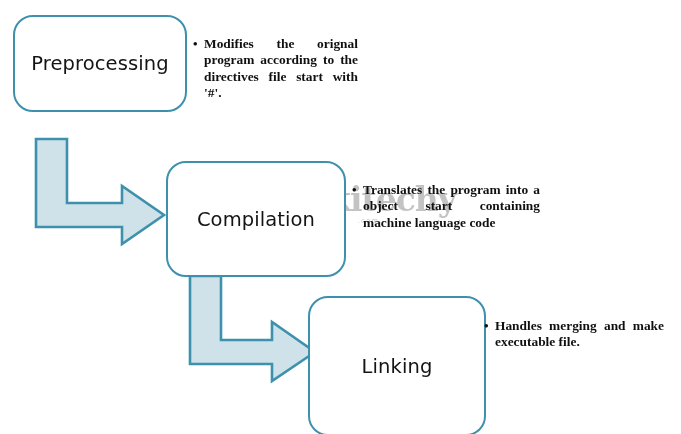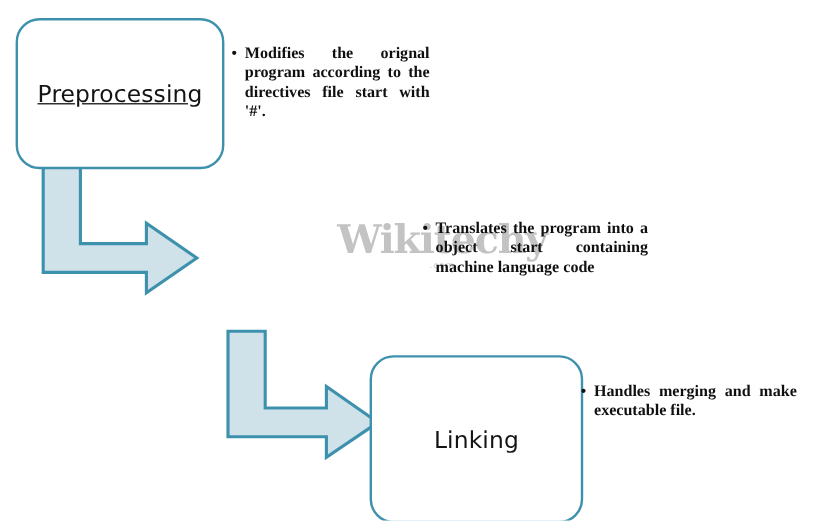--- a/index.html
+++ b/index.html
@@ -36,21 +36,21 @@
     z-index: 3;
   }
   .stage-label {
     font-family: "DejaVu Sans", "Liberation Sans", sans-serif;
     font-size: 19.5px;
     color: #141414;
     letter-spacing: 0.1px;
     white-space: nowrap;
   }
 
-  #box-preprocessing { left: 13px; top: 15px; width: 174px; height: 126px; text-decoration: underline; }
+  #box-preprocessing { left: 13px; top: 15px; width: 174px; height: 97px; }
   #box-compilation   { left: 166px; top: 161px; width: 180px; height: 116px; }
   #box-linking       { left: 308px; top: 296px; width: 178px; height: 140px; }
 
   
   .desc {
     position: absolute;
     z-index: 4;
     font-family: "Liberation Serif", "DejaVu Serif", serif;
     font-weight: bold;
     font-size: 13.4px;
@@ -126,20 +126,23 @@
     <span class="stage-label">Preprocessing</span>
   </div>
 
   <div id="desc-preprocessing" class="desc">
     <div class="bullet-row">
       <span class="bullet-dot">•</span>
       <span class="bullet-text">Modifies the orignal program according to the directives file start with '#'.</span>
     </div>
   </div>
 
+  <div id="box-compilation" class="stage-box">
+    <span class="stage-label">Compilation</span>
+  </div>
 
   <div id="desc-compilation" class="desc">
     <div class="bullet-row">
       <span class="bullet-dot">•</span>
       <span class="bullet-text">Translates the program into a object start containing machine language code</span>
     </div>
   </div>
 
   <div id="box-linking" class="stage-box">
     <span class="stage-label">Linking</span>

